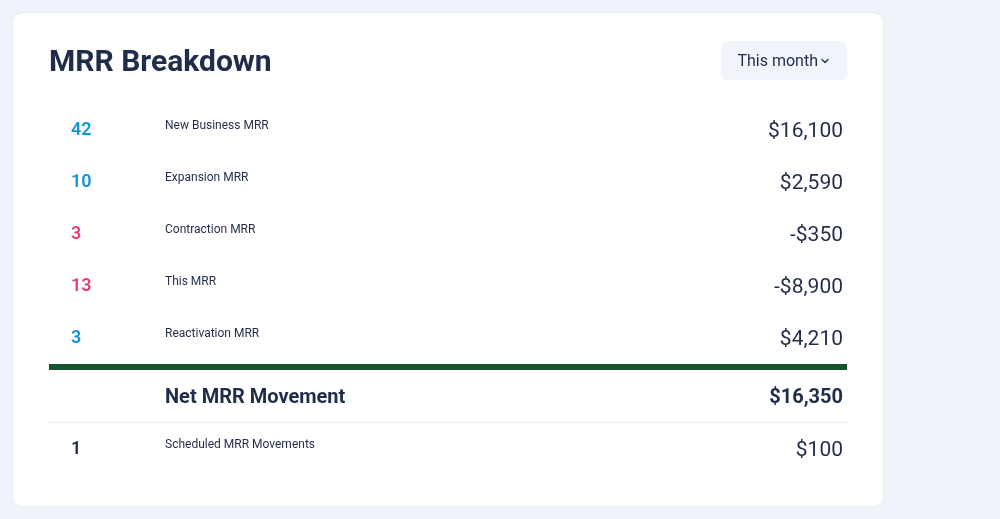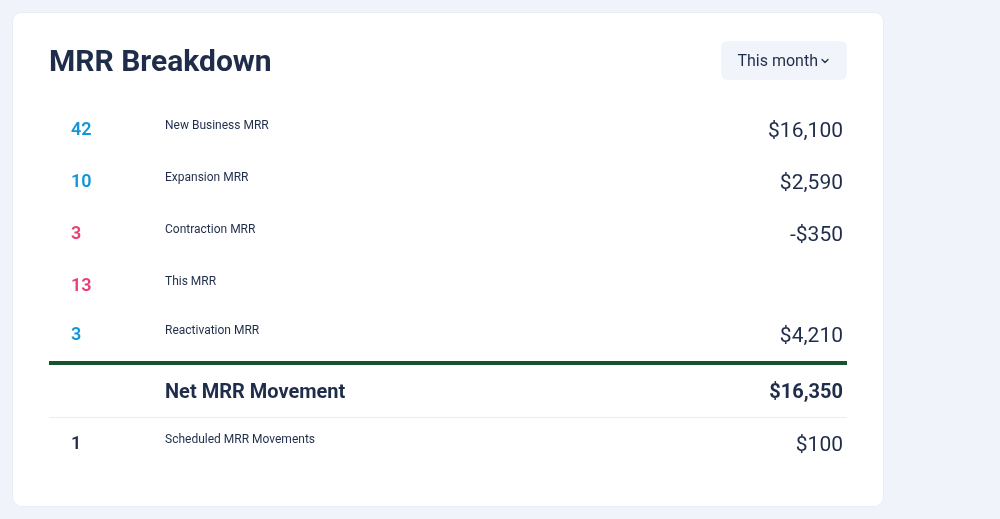--- a/index.html
+++ b/index.html
@@ -82,21 +82,21 @@
     width: 200px;
     text-align: right;
     font-size: 21px;
     color: #1f2d4a;
     padding-right: 4px;
   }
   .count-blue { color: #1495d8; }
   .count-red  { color: #e83e72; }
   .count-plain{ color: #1f2d4a; }
   .row-total {
-    border-top: 4px solid #14532d;
+    border-top: 6px solid #14532d;
     border-bottom: 1px solid #e8edf5;
   }
   .row-total .col-label,
   .row-total .col-value {
     font-weight: 700;
     font-size: 20px;
   }
 </style>
 </head>
 <body>
@@ -131,20 +131,21 @@
 
       <div class="row">
         <div class="col-count count-red">3</div>
         <div class="col-label">Contraction MRR</div>
         <div class="col-value">-$350</div>
       </div>
 
       <div class="row">
         <div class="col-count count-red">13</div>
         <div class="col-label">This MRR</div>
+        <div class="col-value">-$8,900</div>
       </div>
 
       <div class="row">
         <div class="col-count count-blue">3</div>
         <div class="col-label">Reactivation MRR</div>
         <div class="col-value">$4,210</div>
       </div>
 
       <div class="row row-total">
         <div class="col-count"></div>

